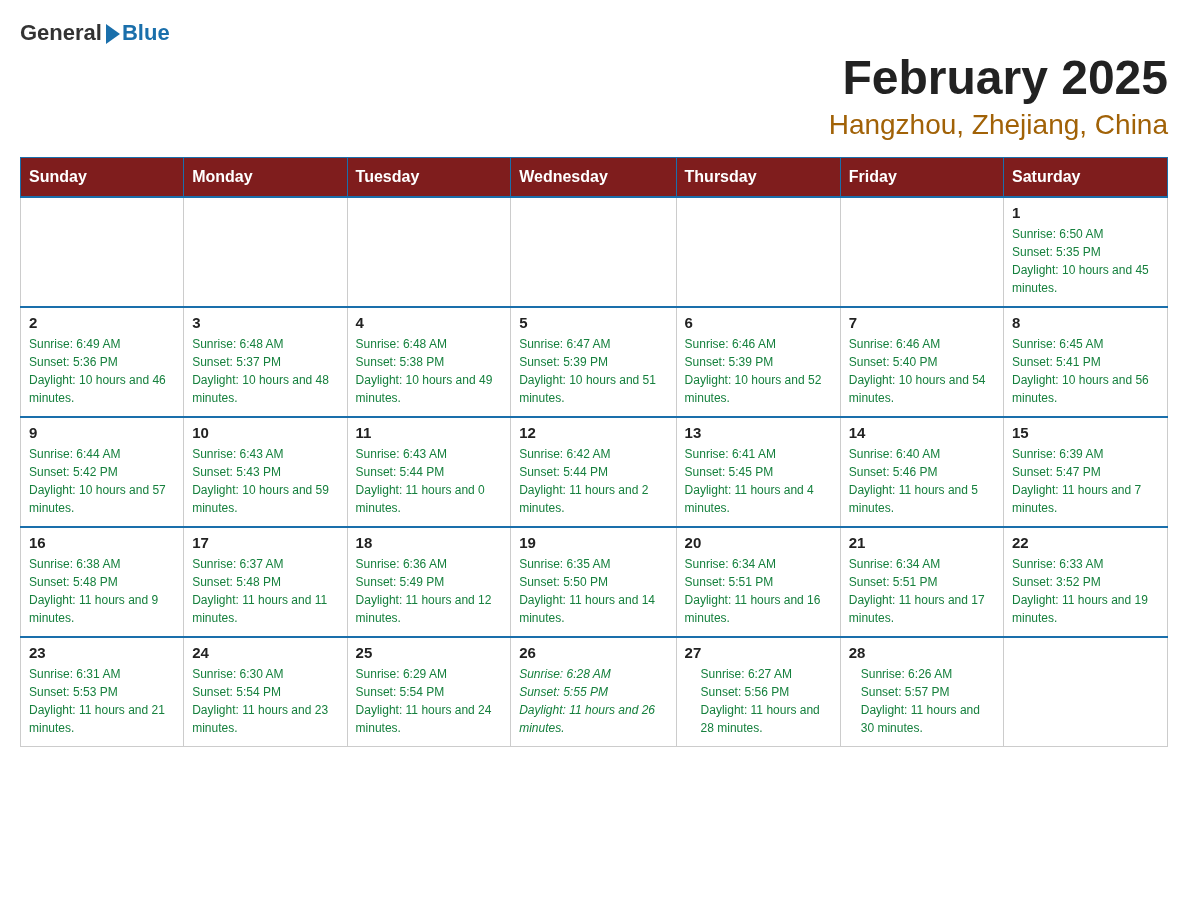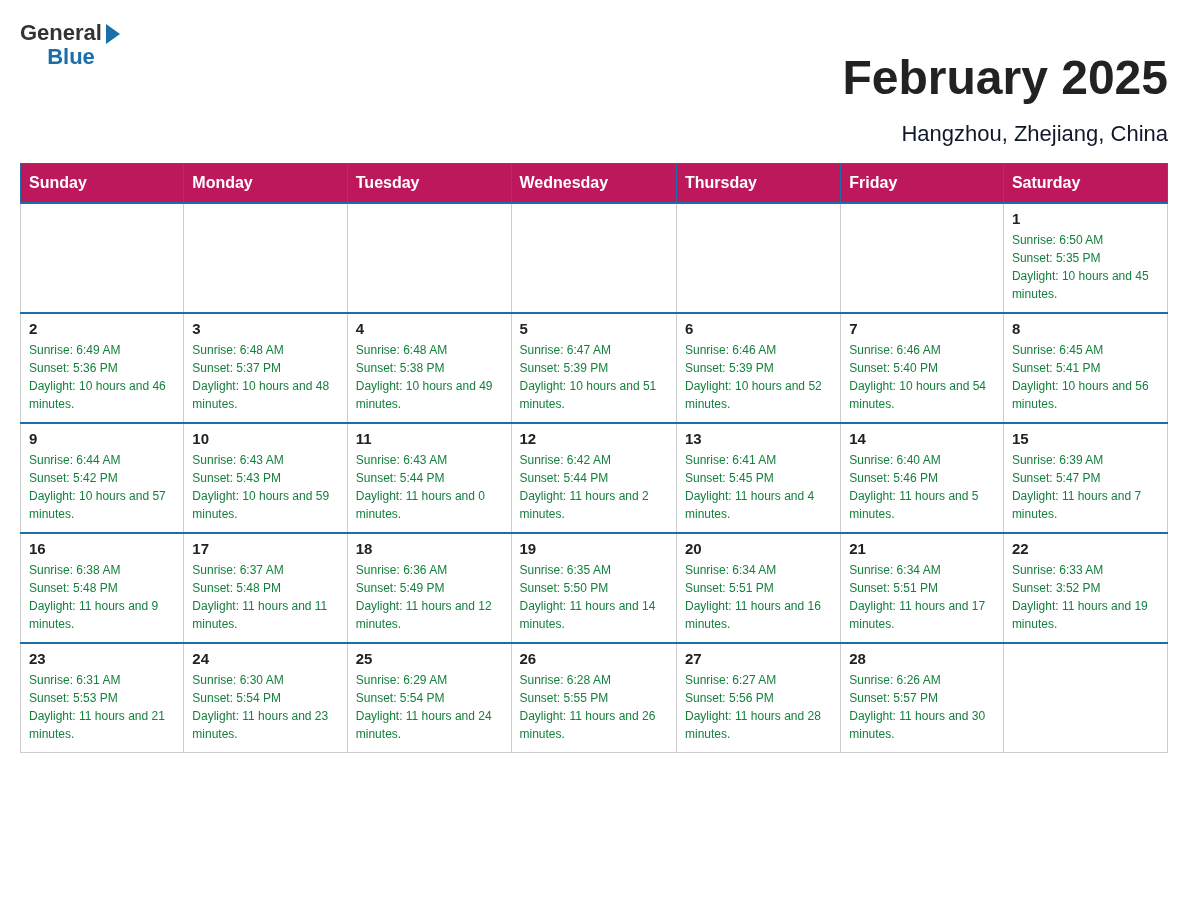--- a/index.html
+++ b/index.html
@@ -11,22 +11,22 @@
       min-height: 918px;
     }
     .header {
       display: flex;
       justify-content: space-between;
       align-items: flex-start;
       margin-bottom: 16px;
     }
     .logo {
       display: flex;
-      flex-direction: column;
-      align-items: center;
+      flex-direction: row;
+      align-items: flex-end;
     }
     .logo-top {
       display: flex;
       align-items: center;
     }
     .logo-general {
       font-size: 22px;
       font-weight: bold;
       color: #333;
     }
@@ -50,30 +50,30 @@
       text-align: right;
     }
     .month-year {
       font-size: 48px;
       font-weight: bold;
       color: #222;
       line-height: 1.1;
       margin-top: 32px;
     }
     .location {
-      font-size: 22px;
-      color: #0f172a;
-      margin-top: 16px;
+      font-size: 28px;
+      color: #a16207;
+      margin-top: 4px;
     }
     .calendar {
       width: 100%;
       border-collapse: collapse;
     }
     .calendar th {
-      background: #be185d;
+      background: #7f1d1d;
       color: #fff;
       font-size: 16px;
       font-weight: bold;
       padding: 10px 8px;
       text-align: left;
       border: 1px solid #1a6fab;
     }
     .calendar td {
       vertical-align: top;
       border: 1px solid #ccc;
@@ -293,32 +293,32 @@
 Daylight: 11 hours and 23 minutes.</div>
         </td>
         <td>
           <div class="day-number">25</div>
           <div class="day-info" style="white-space: pre-line;">Sunrise: 6:29 AM
 Sunset: 5:54 PM
 Daylight: 11 hours and 24 minutes.</div>
         </td>
         <td>
           <div class="day-number">26</div>
-          <div class="day-info" style="white-space: pre-line;">Sunrise: 6:28 AM
+          <div class="day-info" style="white-space: pre-line; font-style: italic;">Sunrise: 6:28 AM
 Sunset: 5:55 PM
 Daylight: 11 hours and 26 minutes.</div>
         </td>
         <td>
           <div class="day-number">27</div>
-          <div class="day-info" style="white-space: pre-line;">Sunrise: 6:27 AM
+          <div class="day-info" style="white-space: pre-line; margin-left: 16px;">Sunrise: 6:27 AM
 Sunset: 5:56 PM
 Daylight: 11 hours and 28 minutes.</div>
         </td>
         <td>
           <div class="day-number">28</div>
-          <div class="day-info" style="white-space: pre-line;">Sunrise: 6:26 AM
+          <div class="day-info" style="white-space: pre-line; margin-left: 12px;">Sunrise: 6:26 AM
 Sunset: 5:57 PM
 Daylight: 11 hours and 30 minutes.</div>
         </td>
         <td class="empty-cell"></td>
       </tr>
     </tbody>
 </table>
 
 </body></html>

